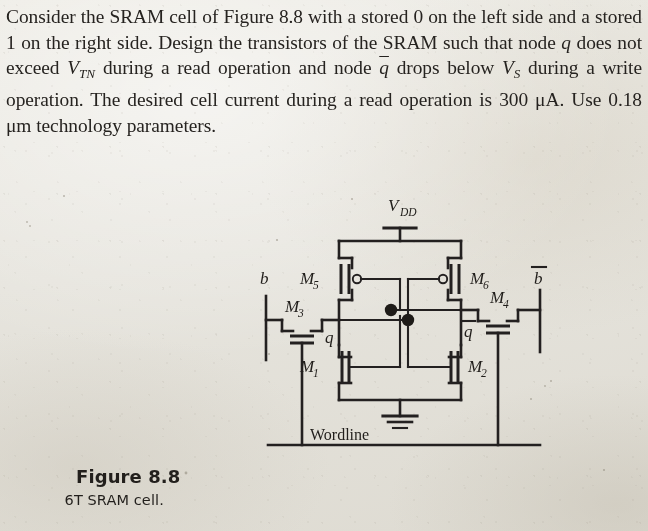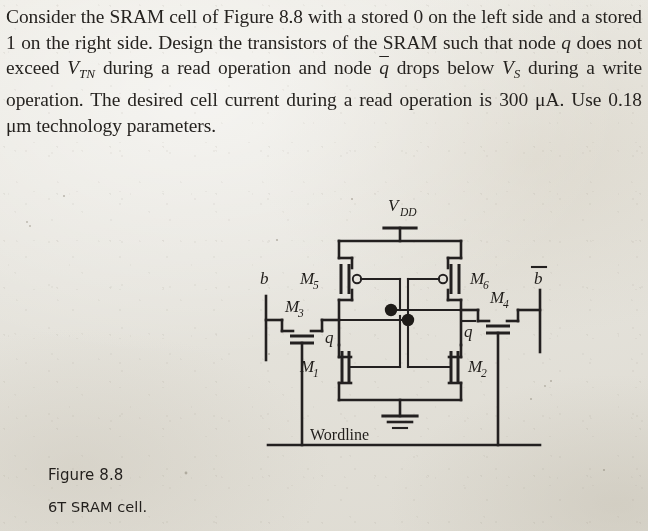--- a/index.html
+++ b/index.html
@@ -47,22 +47,22 @@
   #statement .it{font-style:italic;}
   #statement .sub{font-size:0.68em;font-style:italic;vertical-align:-0.32em;letter-spacing:0;}
   #statement .ovl{ text-decoration:overline; font-style:italic; }
 
   
   #caption{
     position:absolute;left:48px;top:466px;
     font-family:"DejaVu Sans", sans-serif;
     color:#221f1c;
   }
-  #cap-title{font-size:15px;font-weight:normal;letter-spacing:0.1px;}
-  #cap-sub{font-size:14.5px;margin-top:15px;letter-spacing:0.1px;}
+  #cap-title{font-size:18px;font-weight:bold;letter-spacing:0.1px;margin-left:28px;}
+  #cap-sub{font-size:14.5px;margin-top:5px;letter-spacing:0.1px;text-align:center;}
 
   
   #circuit{position:absolute;left:0;top:0;width:648px;height:531px;}
   #circuit text{
     font-family:"Liberation Serif", serif;
     font-style:italic;
     fill:#211e1b;
   }
   .lbl{font-size:17px;}
   .lblsub{font-size:11.5px;}

